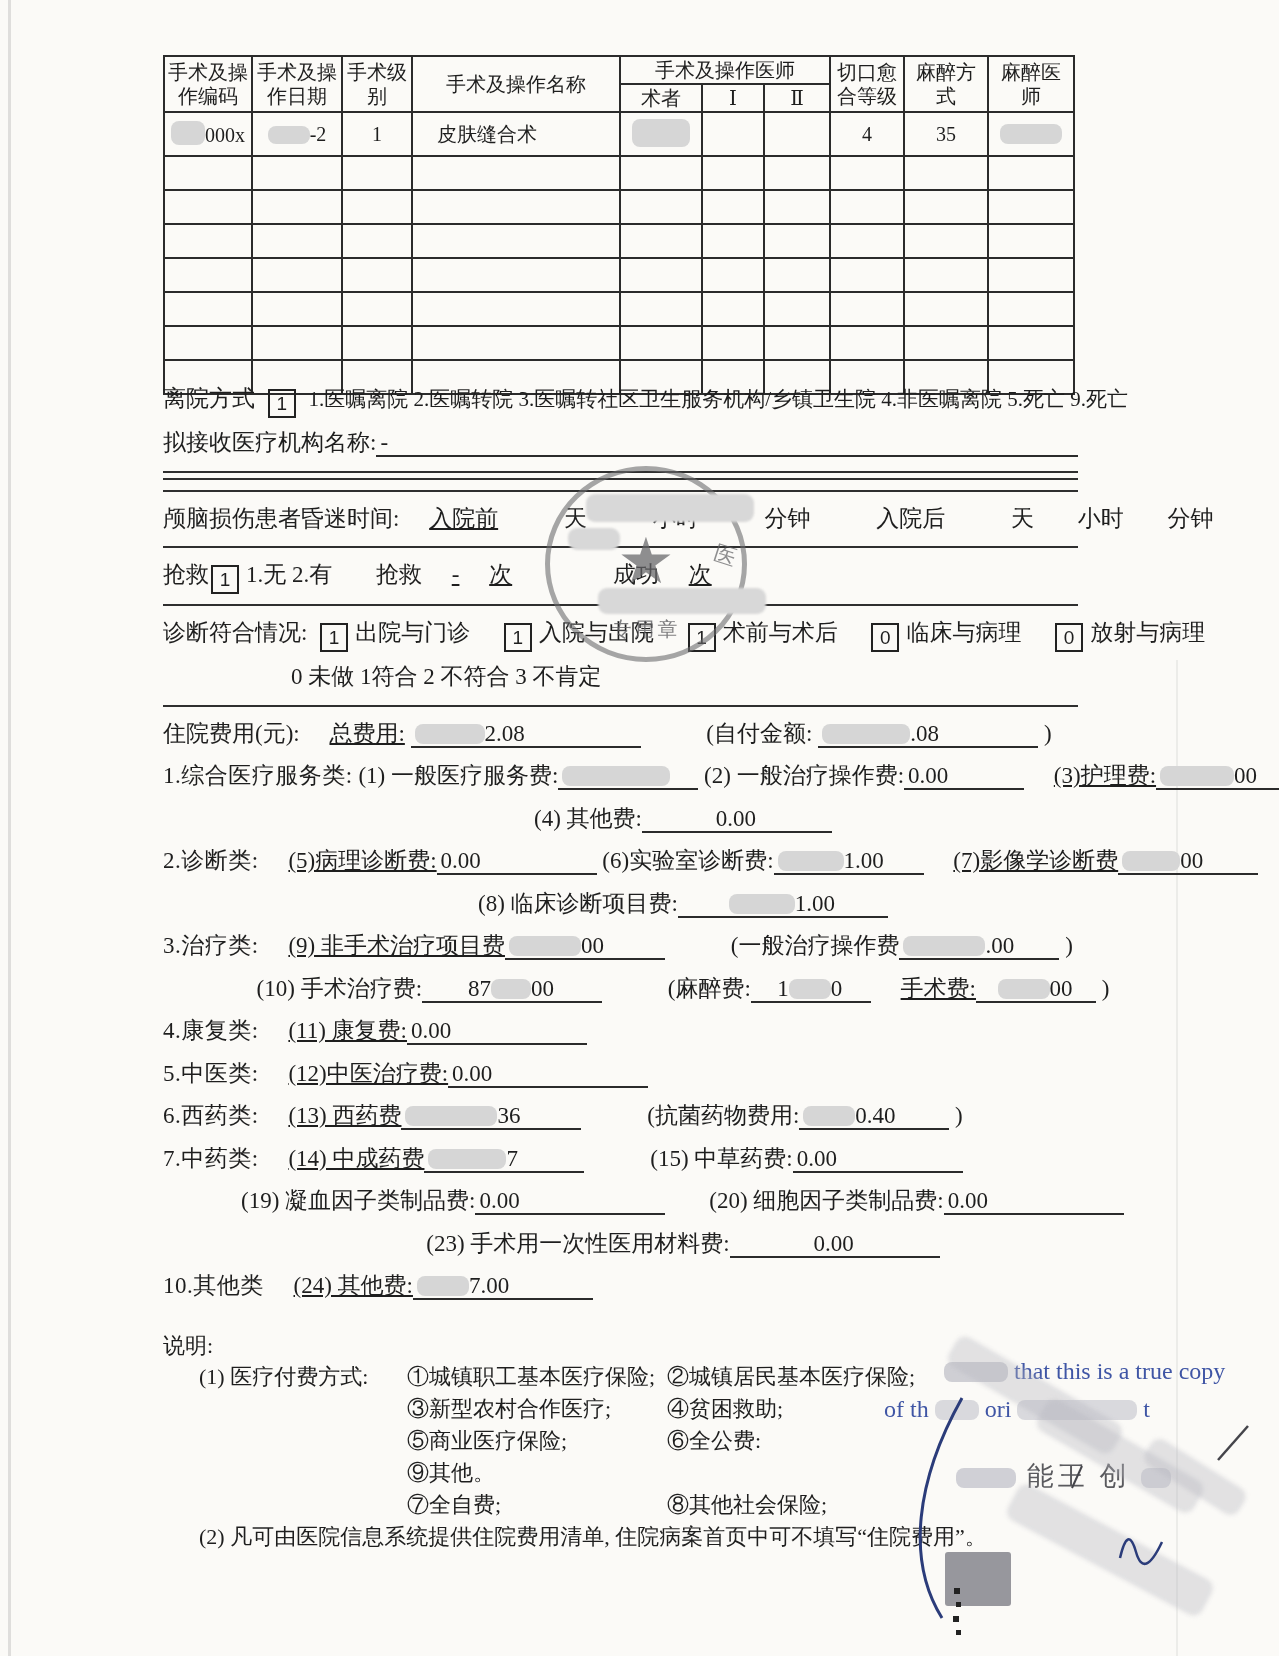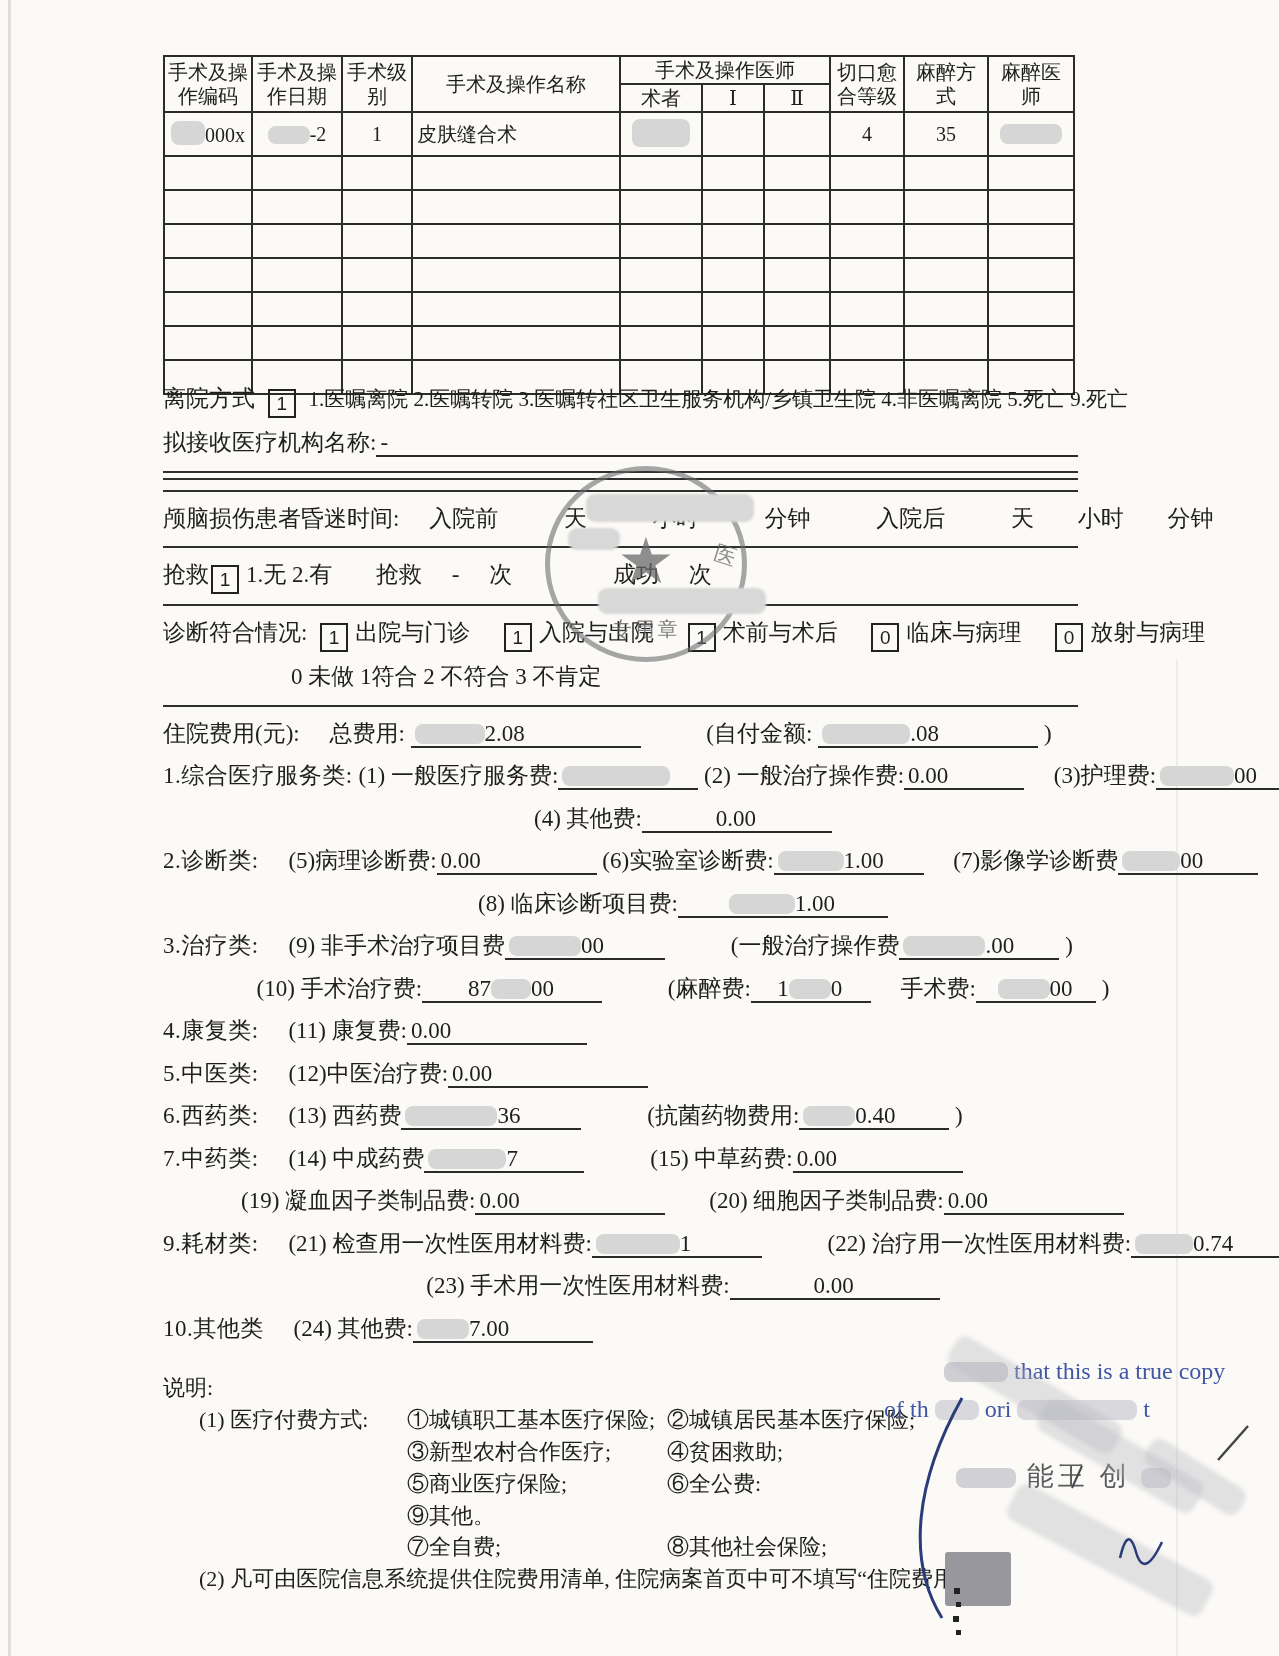--- a/index.html
+++ b/index.html
@@ -8,38 +8,38 @@
   .scan-edge{position:absolute;left:8px;top:0;width:3px;height:100%;background:rgba(150,150,150,.28);}
   .fold{position:absolute;left:1176px;top:660px;width:2px;height:996px;background:rgba(170,170,170,.18);}
 
   
   .twrap{position:absolute;left:163px;top:55px;width:912px;}
   table{border-collapse:collapse;width:100%;}
   th,td{border:2px solid #2b2b2b;padding:1px 3px;font-weight:normal;}
   th{font-size:20px;line-height:1.2;text-align:center;}
   td{font-size:20px;text-align:center;height:30px;}
   td.r1{height:40px;}
-  td.nm{text-align:left;padding-left:4px;}
+  td.nm{text-align:left;padding-left:24px;}
 
   
   .content{position:absolute;left:163px;top:382px;width:1000px;font-size:23px;line-height:1.5;}
   .line{margin:0 0 8px 0;white-space:nowrap;}
   .opts{font-size:21px;}
   .box{display:inline-block;min-width:20px;height:25px;line-height:25px;border:2px solid #222;
        text-align:center;font-size:19px;padding:0 2px;margin:0 7px;vertical-align:-4px;
        font-family:"Liberation Sans","DejaVu Sans",sans-serif;}
   .u{display:inline-block;border-bottom:2px solid #2b2b2b;min-width:110px;padding:0 6px 0 4px;
      line-height:1.1;white-space:nowrap;}
   .rd{display:inline-block;background:#d6d6d6;border-radius:8px;height:20px;width:60px;
       vertical-align:-3px;filter:blur(.6px);}
   .hr{border:0;border-top:2px solid #2f2f2f;margin:10px 0;width:915px;}
   .hr2{height:5px;border-top:2px solid #2f2f2f;border-bottom:2px solid #2f2f2f;margin:10px 0;width:915px;}
   .flexline{display:flex;align-items:baseline;width:915px;}
   .grow{flex:1;}
-  .gap1{margin-left:38px;} .gap2{margin-left:60px;} .gap3{margin-left:24px;}
+  .gap1{margin-left:38px;} .gap2{margin-left:60px;} .gap3{margin-left:24px;text-decoration:underline;}
   .ind1{margin-left:40px;text-align:center;} .ind2{margin-left:78px;} .ind3{margin-left:128px;}
   .cat{letter-spacing:.5px;}
 
   
   .notes{font-size:22px;line-height:1.45;}
   .paytable{margin-left:36px;}
   .paytable .prow{display:flex;}
   .paytable .pc1{width:260px;}
   .note-ind{margin-left:36px;}
 
@@ -322,25 +322,20 @@
       <span class="gap3">(14) 中成药费</span><span class="u" style="min-width:150px"><span class="rd" style="width:78px"></span><span>7</span></span>
       <span class="gap2">(15) 中草药费:</span><span class="u" style="min-width:160px"><span>0.00</span></span>
     </div>
 
 
     <div class="line ind2">
       <span>(19) 凝血因子类制品费:</span><span class="u" style="min-width:180px"><span>0.00</span></span>
       <span class="gap1">(20) 细胞因子类制品费:</span><span class="u" style="min-width:170px"><span>0.00</span></span>
     </div>
 
-    <div class="line">
-      <span class="cat">9.耗材类:</span>
-      <span class="gap3">(21) 检查用一次性医用材料费:</span><span class="u" style="min-width:160px"><span class="rd" style="width:84px"></span><span>1</span></span>
-      <span class="gap2">(22) 治疗用一次性医用材料费:</span><span class="u" style="min-width:140px"><span class="rd" style="width:58px"></span><span>0.74</span></span>
-    </div>
 
     <div class="line ind1">
       <span>(23) 手术用一次性医用材料费:</span><span class="u" style="min-width:200px"><span>0.00</span></span>
     </div>
 
     <div class="line">
       <span class="cat">10.其他类</span>
       <span class="gap3">(24) 其他费:</span><span class="u" style="min-width:170px"><span class="rd" style="width:52px"></span><span>7.00</span></span>
     </div>
 

